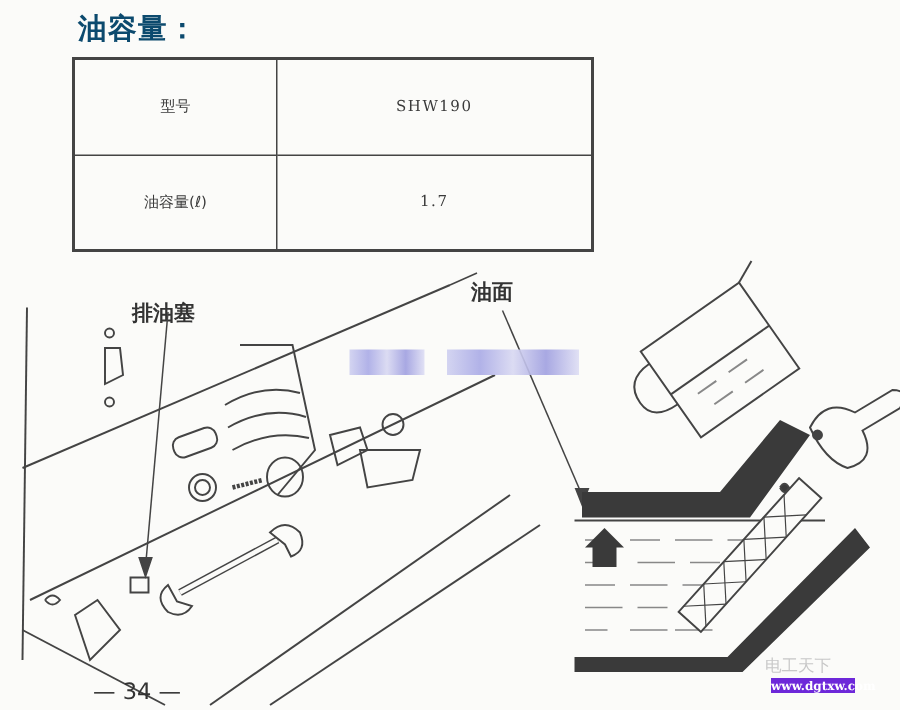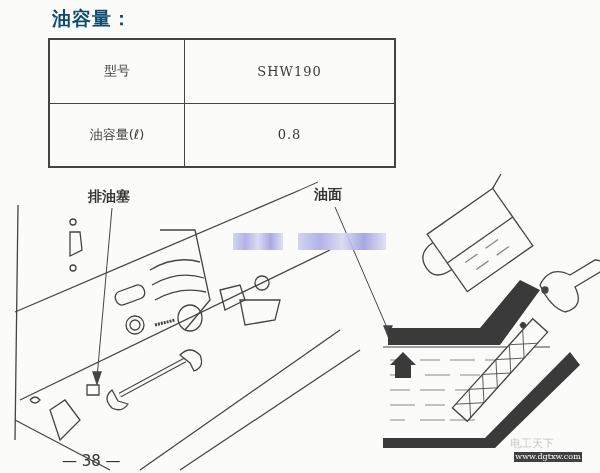--- a/index.html
+++ b/index.html
@@ -2,49 +2,49 @@
 <html><head>
 <meta charset="utf-8">
 <style>
   html, body { margin:0; padding:0; }
   body { width:600px; height:473px; background:#fbfbf9; position:relative; overflow:hidden;
          font-family:"DejaVu Serif", serif; color:#2a2a2a; }
   .title { position:absolute; left:52px; top:6px; font-size:19px; font-weight:bold;
            font-family:"DejaVu Sans", sans-serif; color:#0c4a6e; letter-spacing:1px; }
   table.spec { position:absolute; left:48px; top:38px; width:348px; height:130px;
                border-collapse:collapse; border:2px solid #444; }
-  table.spec td { border:1.5px solid #444; text-align:center; font-size:13px; color:#3a3a3a; }
+  table.spec td { border:1.5px solid #444; text-align:center; font-size:10px; color:#3a3a3a; }
   table.spec td.label { width:132px; font-family:"DejaVu Sans", sans-serif; }
   table.spec td.val { font-family:"DejaVu Serif", serif; letter-spacing:1px;text-align:center; }
   .callout { position:absolute; font-size:14px; font-weight:bold; font-family:"DejaVu Sans", sans-serif; color:#333; }
   .pagenum { position:absolute; left:62px; top:452px; font-size:15px; font-family:"DejaVu Sans", sans-serif; color:#333; }
   .blur { position:absolute; background:linear-gradient(90deg,#cfd0f0,#a9aae6,#d8d8f2,#9f9fe0,#dedef4); opacity:.9; }
   .wm { position:absolute; left:510px; top:436px; font-size:11px; color:#c8c8c8; font-family:Liberation Sans, sans-serif; }
-  .wm2 { position:absolute; left:514px; top:452px; width:68px; height:10px; background:#404040; color:#fff; font-size:8px; text-align:center; line-height:10px; }
+  .wm2 { position:absolute; left:514px; top:452px; width:56px; height:10px; background:#6d28d9; color:#fff; font-size:8px; text-align:center; line-height:10px;font-weight:bold; }
   svg { position:absolute; left:0; top:0; }
 </style>
 </head>
 <body>
 
 <div class="title">油容量：</div>
 
 <table class="spec">
   <tbody>
       <tr>
     <td class="label">型号</td>
     <td class="val">SHW190</td>
   </tr>
   <tr>
     <td class="label">油容量(ℓ)</td>
-    <td class="val">0.8</td>
+    <td class="val">1.7</td>
   </tr>
 </tbody>
   </table>
 
-<div class="callout" style="left:88px;top:188px;">排油塞</div>
+<div class="callout" style="left:88px;top:200px;">排油塞</div>
 <div class="callout" style="left:314px;top:186px;">油面</div>
 
 <svg width="600" height="473" fill="none" stroke="#444" stroke-width="1.3">
 
   <path d="M18 205 L15 440"></path>
   <path d="M15 312 L300 190"></path>
   <path d="M20 400 L330 250"></path>
   <path d="M15 420 L110 470"></path>
   <path d="M140 470 L340 330"></path>
   <path d="M180 470 L360 350"></path>
@@ -111,16 +111,16 @@
     <path d="M440 240 L520 240"></path>
     <path d="M455 250 h15 M480 250 h15 M460 262 h15 M485 262 h15" stroke="#888"></path>
     <path d="M440 215 q-20 0 -20 18 q0 15 20 15"></path>
     <path d="M520 205 L535 198"></path>
   </g>
 </svg>
 
 <div class="blur" style="left:233px;top:233px;width:50px;height:17px;"></div>
 <div class="blur" style="left:298px;top:233px;width:88px;height:17px;"></div>
 
-<div class="pagenum">— 38 —</div>
+<div class="pagenum">— 34 —</div>
 
 <div class="wm">电工天下</div>
 <div class="wm2">www.dgtxw.com</div>
 
 </body></html>

